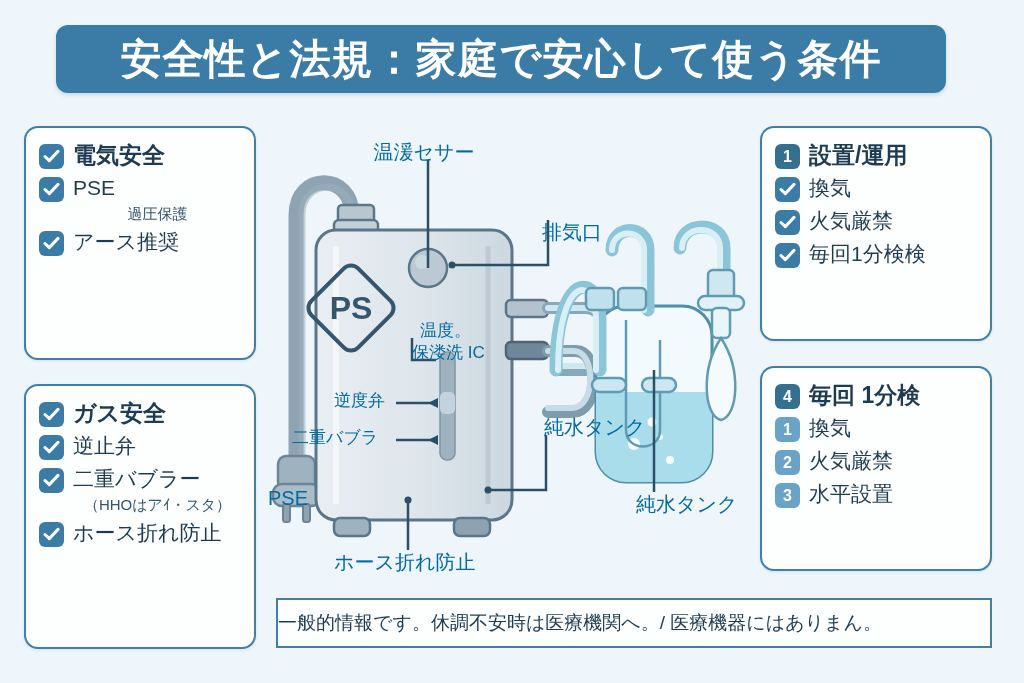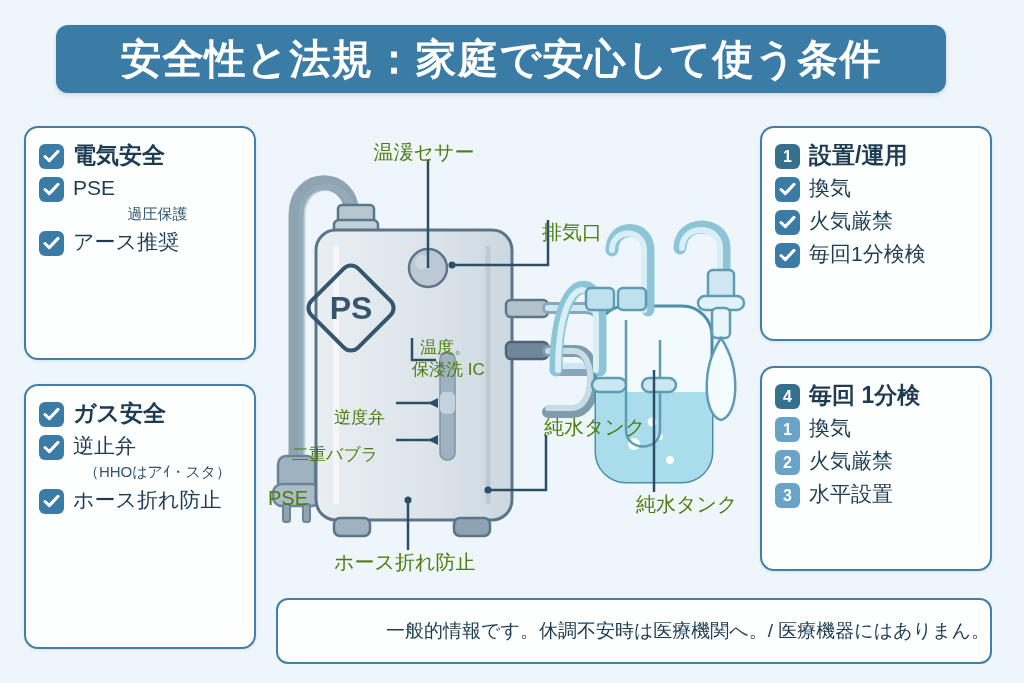--- a/index.html
+++ b/index.html
@@ -53,32 +53,32 @@
   .sub{font-size:15px;line-height:20px;color:#33566f;margin-left:34px;margin-top:-3px;margin-bottom:4px;text-align:center;}
 
   
   #card-electrical{left:24px;top:126px;width:232px;height:234px;padding:13px 12px 10px 13px;}
   #card-gas{left:24px;top:384px;width:232px;height:265px;padding:13px 12px 10px 13px;}
   #card-install{left:760px;top:126px;width:232px;height:215px;padding:13px 12px 10px 13px;}
   #card-check{left:760px;top:366px;width:232px;height:205px;padding:13px 12px 10px 13px;}
 
   
   #disclaimer{
-    position:absolute;left:276px;top:598px;width:716px;height:66px;
-    background:#fdfefe;border:2px solid #3f7fa8;border-radius:12px;
-    display:flex;align-items:center;justify-content:flex-end;box-sizing:border-box;
+    position:absolute;left:276px;top:598px;width:716px;height:50px;
+    background:#fdfefe;border:2px solid #3f7fa8;border-radius:0;
+    display:flex;align-items:center;justify-content:flex-start;box-sizing:border-box;
   }
   #disclaimer .dtext{font-size:19px;color:#1d3b52;white-space:nowrap;}
 
   
   #diagram{position:absolute;left:256px;top:120px;width:520px;height:470px;}
   .dlabel{
-    position:absolute;font-size:20px;color:#4d7c0f;white-space:nowrap;line-height:24px;
-  }
-  .dlabel.inner{font-size:17px;line-height:22px;margin-top:17px;}
+    position:absolute;font-size:20px;color:#0369a1;white-space:nowrap;line-height:24px;
+  }
+  .dlabel.inner{font-size:17px;line-height:22px;}
 </style>
 </head>
 <body>
 
 <div class="stage">
 
   <div class="title-bar">
     <span class="title-text">安全性と法規：家庭で安心して使う条件</span>
   </div>
 
@@ -122,20 +122,28 @@
           </span>
         <span class="lbl head">ガス安全</span>
       </li>
       <li class="row">
         <span class="cbox">
             <svg width="17" height="15" viewBox="0 0 17 15">
               <path d="M2 7.5 L6.3 11.6 L15 2.4" stroke="#ffffff" stroke-width="3" fill="none" stroke-linecap="round" stroke-linejoin="round"></path>
             </svg>
           </span>
         <span class="lbl">逆止弁</span>
+      </li>
+      <li class="row">
+        <span class="cbox">
+            <svg width="17" height="15" viewBox="0 0 17 15">
+              <path d="M2 7.5 L6.3 11.6 L15 2.4" stroke="#ffffff" stroke-width="3" fill="none" stroke-linecap="round" stroke-linejoin="round"></path>
+            </svg>
+          </span>
+        <span class="lbl">二重バブラー</span>
       </li>
       <li class="sub">（HHOはアｲ・スタ）</li>
       <li class="row">
         <span class="cbox">
             <svg width="17" height="15" viewBox="0 0 17 15">
               <path d="M2 7.5 L6.3 11.6 L15 2.4" stroke="#ffffff" stroke-width="3" fill="none" stroke-linecap="round" stroke-linejoin="round"></path>
             </svg>
           </span>
         <span class="lbl">ホース折れ防止</span>
       </li>

